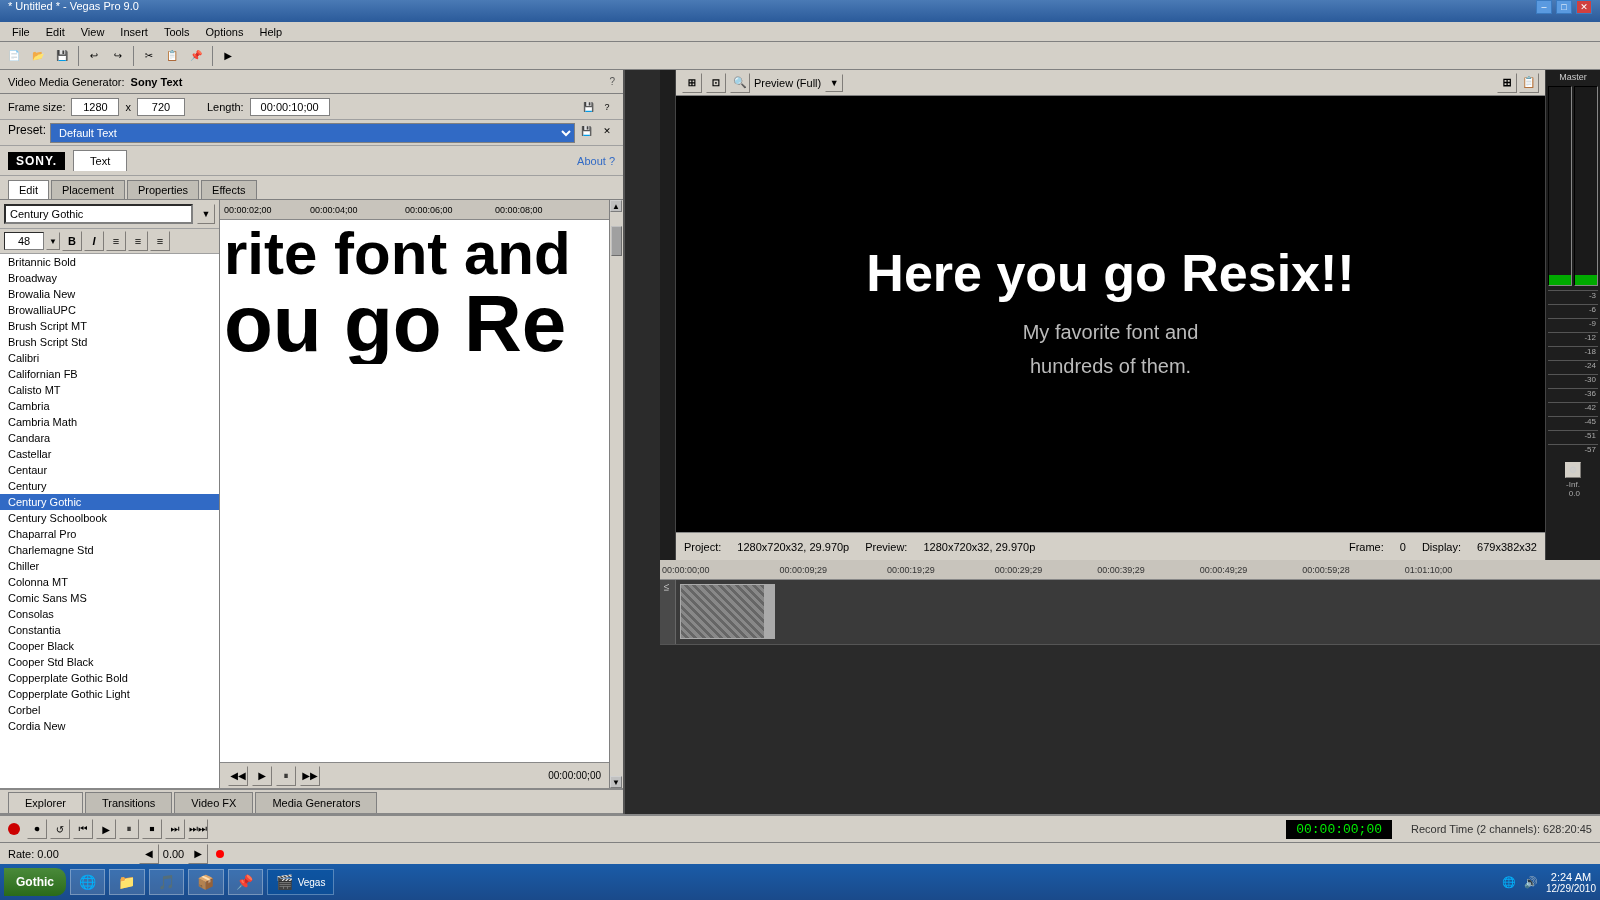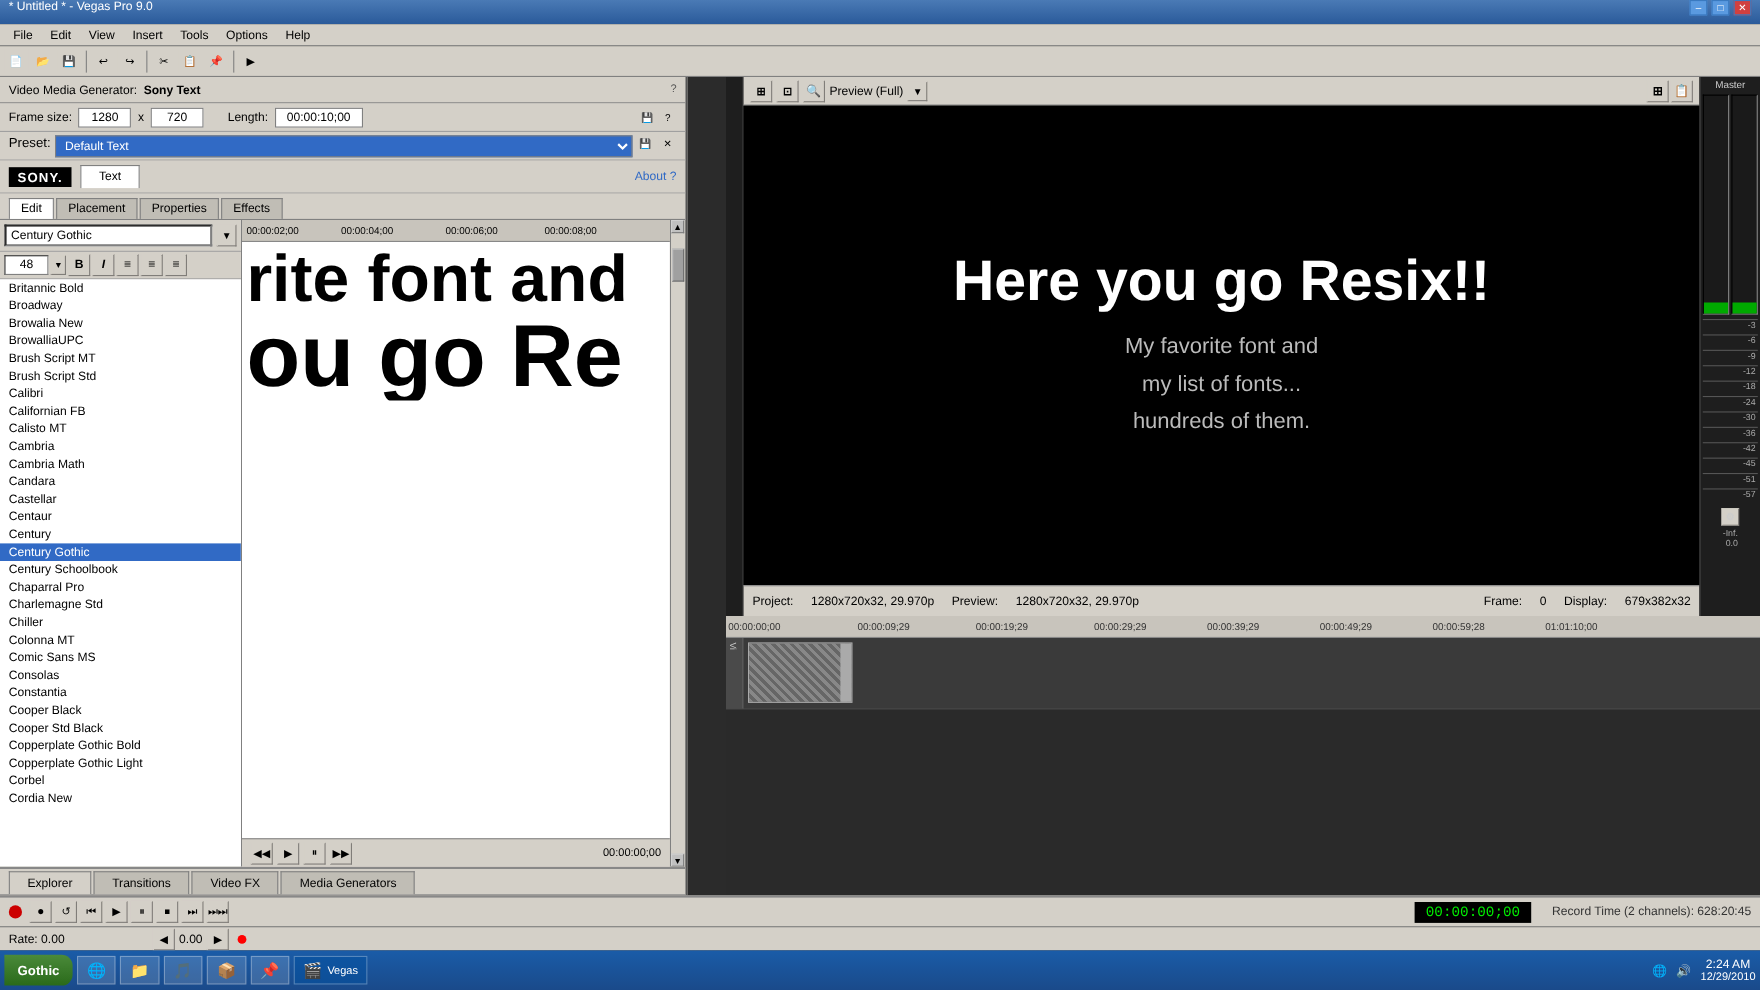--- a/index.html
+++ b/index.html
@@ -656,21 +656,20 @@
               <div class="format-btn">⊞</div>
               <div class="format-btn">📋</div>
             </div>
           </div>
 
           <div style="flex:1;background:#000;display:flex;align-items:center;justify-content:center;">
             <div style="text-align:center;">
               <div style="font-size:52px; color:white; font-family:'Century Gothic','Arial',sans-serif; font-weight:bold; line-height:1.1; margin-bottom:12px;">Here you go Resix!!</div>
               <div style="font-size:20px; color:#bbb; font-family:'Century Gothic','Arial',sans-serif; line-height:1.7;">
                 <div>My favorite font and</div>
-                <div>my list of fonts...</div>
                 <div>hundreds of them.</div>
               </div>
             </div>
           </div>
 
           <div style="background:#d4d0c8;height:28px;display:flex;align-items:center;padding:0 8px;font-size:11px;gap:16px;border-top:1px solid #888;">
             <span>Project:</span>
             <span>1280x720x32, 29.970p</span>
             <span>Preview:</span>
             <span>1280x720x32, 29.970p</span>

